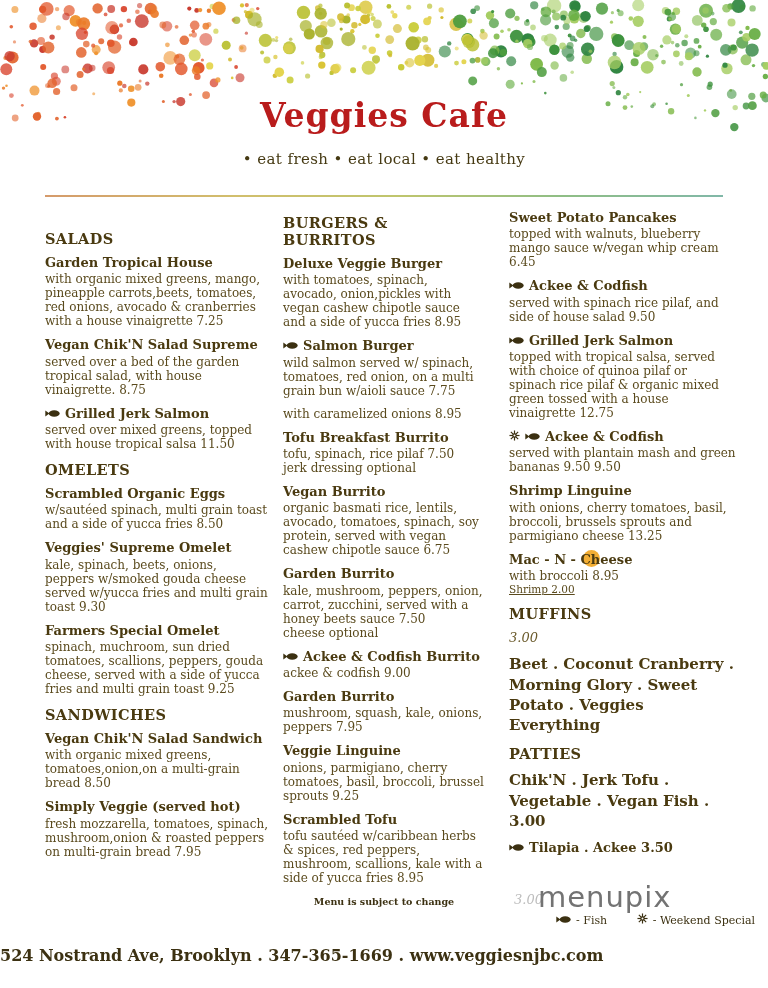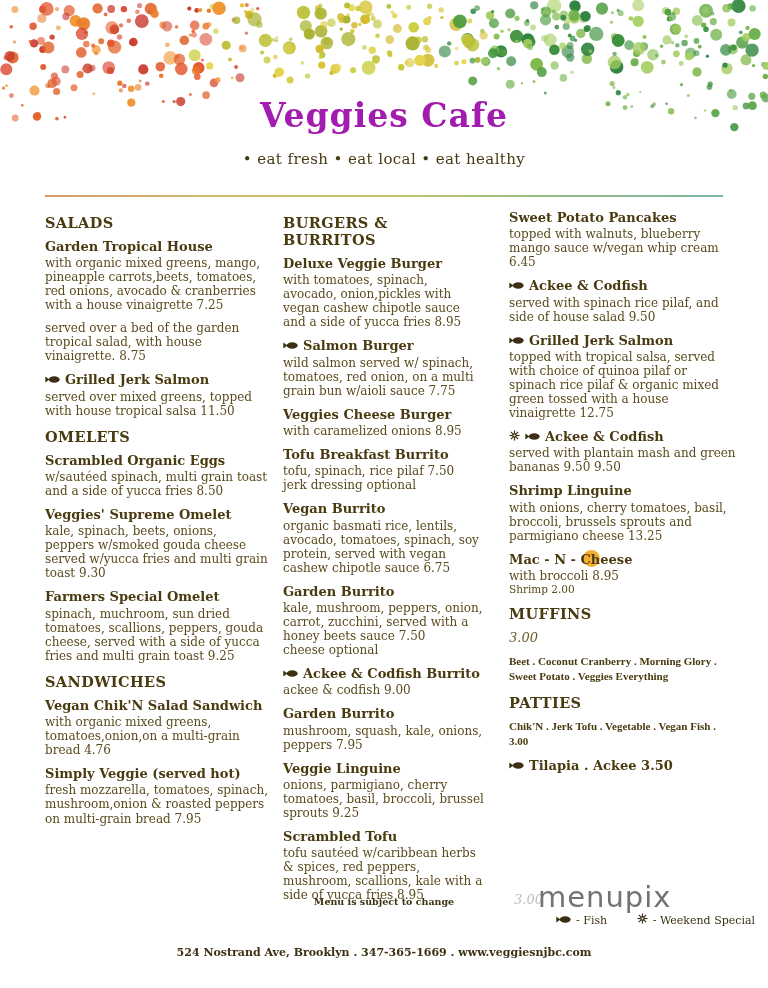--- a/index.html
+++ b/index.html
@@ -3,55 +3,55 @@
 <meta charset="utf-8">
 <style>
   * { margin:0; padding:0; box-sizing:border-box; }
   html,body { background:#ffffff; }
   body { font-family:"DejaVu Serif", serif; color:#554419; }
   .page { position:relative; width:768px; height:988px; margin:0 auto; background:#fff; overflow:hidden; }
 
   #dots { position:absolute; top:0; left:0; pointer-events:none; }
 
   .title { text-align:center; margin-top:96px; font-size:33px; font-weight:bold;
-           color:#a21caf; letter-spacing:1px; position:relative; z-index:2; }
+           color:#b91c1c; letter-spacing:1px; position:relative; z-index:2; }
   .tagline { text-align:center; margin-top:15px; font-size:15px; color:#453912; letter-spacing:0.4px; }
   .divider { height:2px; margin:27px 45px 0 45px; opacity:.75;
              background:linear-gradient(90deg,#c7793a 0%, #c2a93c 28%, #aab23c 52%, #6aa85c 76%, #57a08b 100%); }
 
   .menu { display:flex; padding:13px 28px 0 45px; }
-  .col-1 { width:224px; margin-right:14px; }
+  .col-1 { width:224px; margin-right:14px;margin-top:16px; }
   .col-2 { width:202px; margin-right:24px; }
   .col-3 { width:228px; }
 
   .section { font-size:14.5px; font-weight:bold; color:#4a3a10; letter-spacing:0.4px; margin:10px 0 8px; }
   .col-1 > .section:first-child, .col-2 > .section:first-child { margin-top:4px; }
 
   .item { margin-bottom:9px; }
   .item-title { position:relative; font-size:13px; font-weight:bold; color:#4a3a10; margin-bottom:1px; line-height:1.25; }
   .item-title .ttl { position:relative; z-index:1; }
   .item-body { font-size:12px; line-height:1.17; color:#5a4a1d; }
   .item-note { font-size:12px; line-height:1.17; color:#5a4a1d; }
-  .item-note.small { font-size:10.5px; }
+  .item-note.small { font-size:10.5px;text-decoration:underline; }
 
   .col-text { font-size:13px; margin-bottom:9px; }
   .col-text.italic { font-style:italic; color:#6b5b2c; }
-  .col-text.bold { font-weight:bold; color:#4a3a10; line-height:1.35; font-size:11px;font-family:Liberation Serif, serif; }
+  .col-text.bold { font-weight:bold; color:#4a3a10; line-height:1.35; font-size:15px; }
 
   .ic-wrap { display:inline-block; margin-right:5px; vertical-align:baseline; }
   .hl-dot { position:absolute; left:74px; top:-2px; width:17px; height:17px; border-radius:50%;
             background:#f2a51e; opacity:.9; z-index:0; }
 
   .legend { position:absolute; left:0; right:0; top:913px; text-align:right;
             font-size:11px; color:#3c3112; }
   .legend-item { margin:0 13px; }
   .footer-note { position:absolute; left:0; right:0; top:896px; text-align:center;
                  font-size:9.5px; font-weight:bold; color:#3c3112; }
-  .footer-address { position:absolute; left:0; right:0; top:946px; text-align:center;
-                    font-size:11px; font-weight:bold; color:#3c3112; }
+  .footer-address { position:absolute; left:0; right:0; top:946px; text-align:left;
+                    font-size:16px; font-weight:bold; color:#3c3112; }
 
   .watermark { position:absolute; left:538px; top:880px; font-family:"DejaVu Sans", sans-serif;
                font-size:29px; color:#737373; letter-spacing:1px; }
   .watermark-price { position:absolute; left:514px; top:892px; font-style:italic;
                      font-size:13px; color:#bdbdbd; }
 </style>
 </head>
 <body>
 
 <div class="page">
@@ -493,20 +493,21 @@
   <div class="divider"></div>
 
   <div class="menu" id="menu">
       <div class="col col-1">
         <h2 class="section">SALADS</h2>
         <div class="item">
           <div class="item-title"><span class="ttl">Garden Tropical House</span></div>
           <div class="item-body">with organic mixed greens, mango, pineapple carrots,beets, tomatoes, red onions, avocado &amp; cranberries with a house vinaigrette 7.25</div>
         </div>
         <div class="item">
+          <div class="item-title"><span class="ttl">Vegan Chik'N Salad Supreme</span></div>
           <div class="item-body">served over a bed of the garden tropical salad, with house vinaigrette. 8.75</div>
         </div>
         <div class="item">
           <div class="item-title"><span class="ic-wrap"><svg viewBox="0 0 22 12" width="15" height="9">
                 <path d="M0.5 1.5 L0.5 10.5 L6.5 6 Z" fill="#3b3011"></path>
                 <ellipse cx="13.5" cy="6" rx="8" ry="4.6" fill="#3b3011"></ellipse>
               </svg></span><span class="ttl">Grilled Jerk Salmon</span></div>
           <div class="item-body">served over mixed greens, topped with house tropical salsa 11.50</div>
         </div>
         <h2 class="section">OMELETS</h2>
@@ -518,42 +519,41 @@
           <div class="item-title"><span class="ttl">Veggies' Supreme Omelet</span></div>
           <div class="item-body">kale, spinach, beets, onions, peppers w/smoked gouda cheese served w/yucca fries and multi grain toast 9.30</div>
         </div>
         <div class="item">
           <div class="item-title"><span class="ttl">Farmers Special Omelet</span></div>
           <div class="item-body">spinach, muchroom, sun dried tomatoes, scallions, peppers, gouda cheese, served with a side of yucca fries and multi grain toast 9.25</div>
         </div>
         <h2 class="section">SANDWICHES</h2>
         <div class="item">
           <div class="item-title"><span class="ttl">Vegan Chik'N Salad Sandwich</span></div>
-          <div class="item-body">with organic mixed greens, tomatoes,onion,on a multi-grain bread 4.76</div>
+          <div class="item-body">with organic mixed greens, tomatoes,onion,on a multi-grain bread 8.50</div>
         </div>
         <div class="item">
           <div class="item-title"><span class="ttl">Simply Veggie (served hot)</span></div>
           <div class="item-body">fresh mozzarella, tomatoes, spinach, mushroom,onion &amp; roasted peppers on multi-grain bread 7.95</div>
         </div>
       </div>
       <div class="col col-2">
         <h2 class="section">BURGERS &amp; BURRITOS</h2>
         <div class="item">
           <div class="item-title"><span class="ttl">Deluxe Veggie Burger</span></div>
           <div class="item-body">with tomatoes, spinach, avocado, onion,pickles with vegan cashew chipotle sauce and a side of yucca fries 8.95</div>
         </div>
         <div class="item">
           <div class="item-title"><span class="ic-wrap"><svg viewBox="0 0 22 12" width="15" height="9">
                 <path d="M0.5 1.5 L0.5 10.5 L6.5 6 Z" fill="#3b3011"></path>
                 <ellipse cx="13.5" cy="6" rx="8" ry="4.6" fill="#3b3011"></ellipse>
               </svg></span><span class="ttl">Salmon Burger</span></div>
           <div class="item-body">wild salmon served w/ spinach, tomatoes, red onion, on a multi grain bun w/aioli sauce 7.75</div>
         </div>
         <div class="item">
-          <div class="item-title"><span class="ttl">Veggies Cheese Burger</span></div>
           <div class="item-body">with caramelized onions 8.95</div>
         </div>
         <div class="item">
           <div class="item-title"><span class="ttl">Tofu Breakfast Burrito</span></div>
           <div class="item-body">tofu, spinach, rice pilaf 7.50</div>
           <div class="item-note">jerk dressing optional</div>
         </div>
         <div class="item">
           <div class="item-title"><span class="ttl">Vegan Burrito</span></div>
           <div class="item-body">organic basmati rice, lentils, avocado, tomatoes, spinach, soy protein, served with vegan cashew chipotle sauce 6.75</div>

